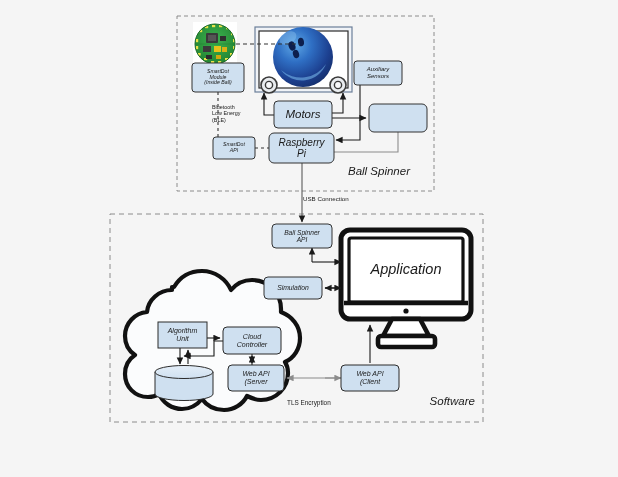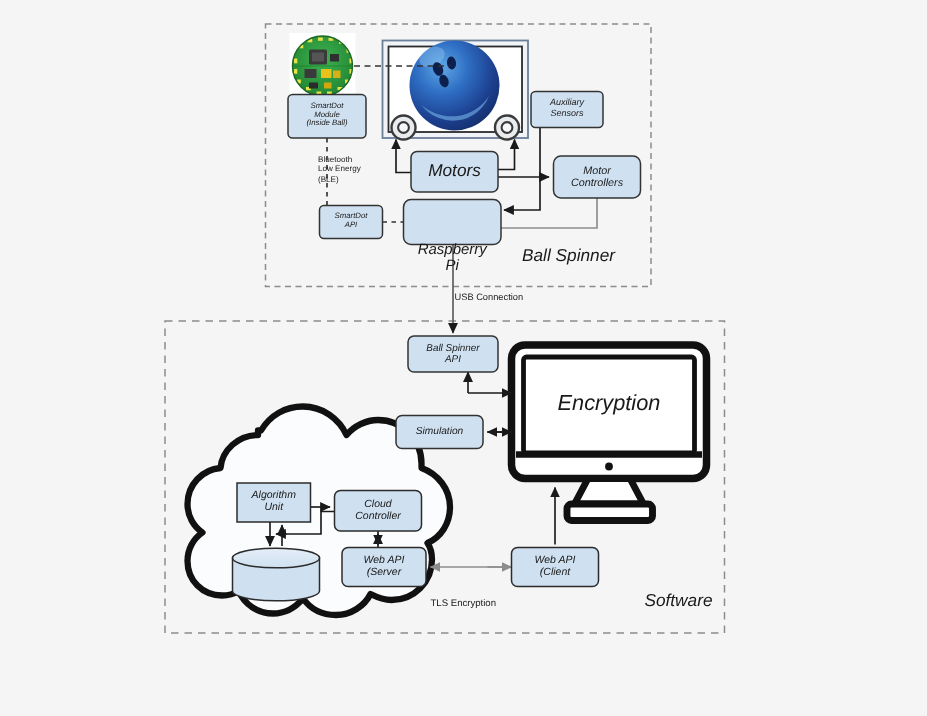--- a/index.html
+++ b/index.html
@@ -242,38 +242,36 @@
   <div class="node-text" style="left:375px; top:392px; width:100px; height:18px; justify-content:flex-end; font-size:11.5px;">Software</div>
 
   <div class="node-text" style="left:192px; top:63px; width:52px; height:29px; font-size:5.2px;">SmartDot
 Module
 (Inside Ball)</div>
   <div class="node-text" style="left:213px; top:137px; width:42px; height:22px; font-size:5.2px;">SmartDot
 API</div>
   <div class="node-text" style="left:354px; top:61px; width:48px; height:24px; font-size:6.0px;">Auxiliary
 Sensors</div>
   <div class="node-text" style="left:274px; top:101px; width:58px; height:27px; font-size:11.5px;">Motors</div>
-  <div class="node-text" style="left:369px; top:104px; width:58px; height:28px; font-size:7.2px;">Motor
-Controllers</div>
-  <div class="node-text" style="left:269px; top:133px; width:65px; height:30px; font-size:10px;margin-top:24px;">Raspberry
+  <div class="node-text" style="left:269px; top:133px; width:65px; height:30px; font-size:10px;">Raspberry
 Pi</div>
   <div class="node-text" style="left:272px; top:224px; width:60px; height:24px; font-size:6.6px;">Ball Spinner
 API</div>
   <div class="node-text" style="left:264px; top:277px; width:58px; height:22px; font-size:6.8px;">Simulation</div>
   <div class="node-text" style="left:158px; top:322px; width:49px; height:26px; font-size:7.0px;">Algorithm
 Unit</div>
   <div class="node-text" style="left:223px; top:327px; width:58px; height:27px; font-size:7.0px;">Cloud
 Controller</div>
   <div class="node-text" style="left:228px; top:365px; width:56px; height:26px; font-size:7.0px;">Web API
 (Server</div>
   <div class="node-text" style="left:341px; top:365px; width:58px; height:26px; font-size:7.0px;">Web API
 (Client</div>
 
 
-  <div class="node-text" style="left:352px; top:240px; width:108px; height:58px; font-size:14.5px;">Encryption</div>
+  <div class="node-text" style="left:352px; top:240px; width:108px; height:58px; font-size:14.5px;">Application</div>
 
   <div class="free-text" style="left:212px; top:104px; font-size:5.4px;">Bluetooth
 Low Energy
 (BLE)</div>
   <div class="free-text" style="left:303px; top:195px; font-size:6.2px;">USB Connection</div>
   <div class="free-text" style="left:287px; top:399px; font-size:6.4px;">TLS Encryption</div>
 
 </div>
 
 </body></html>

